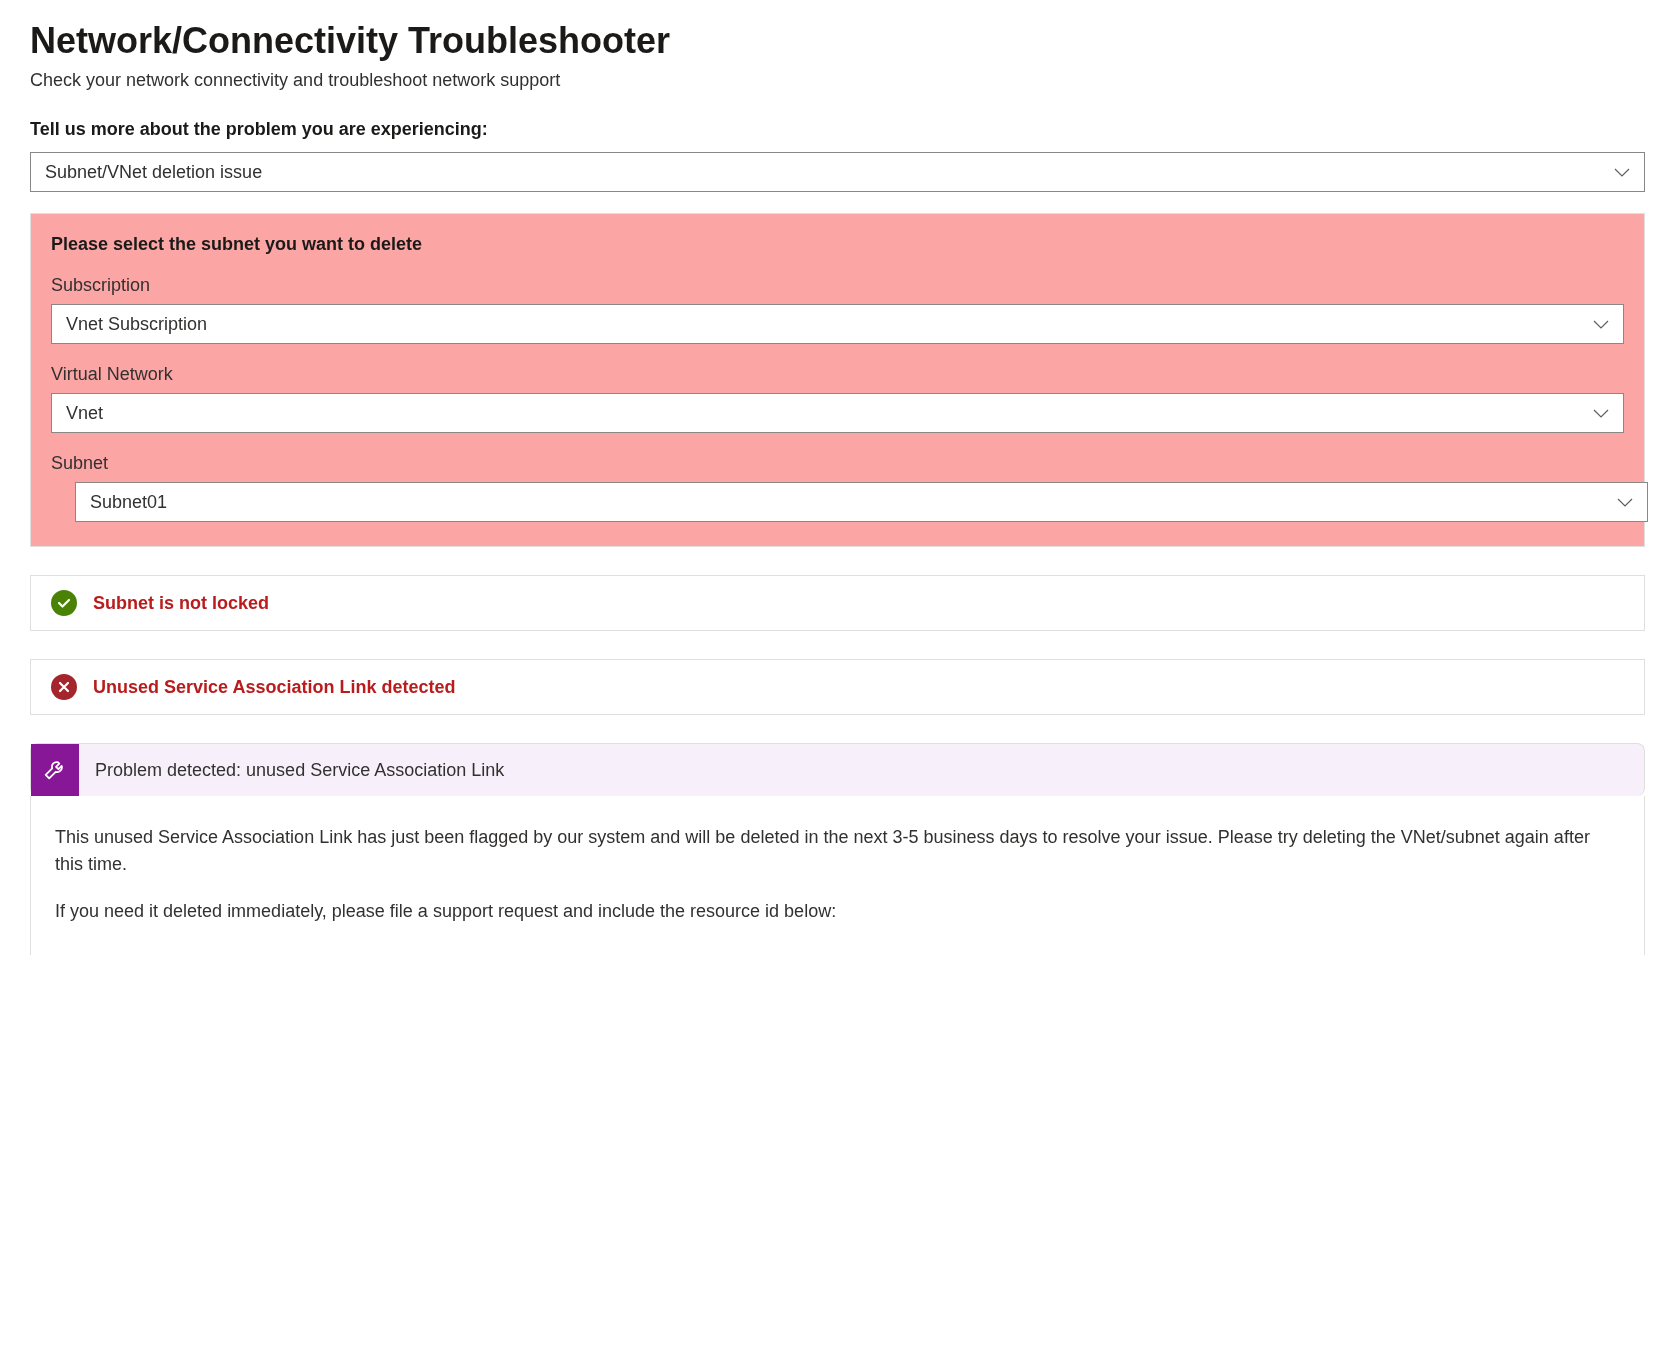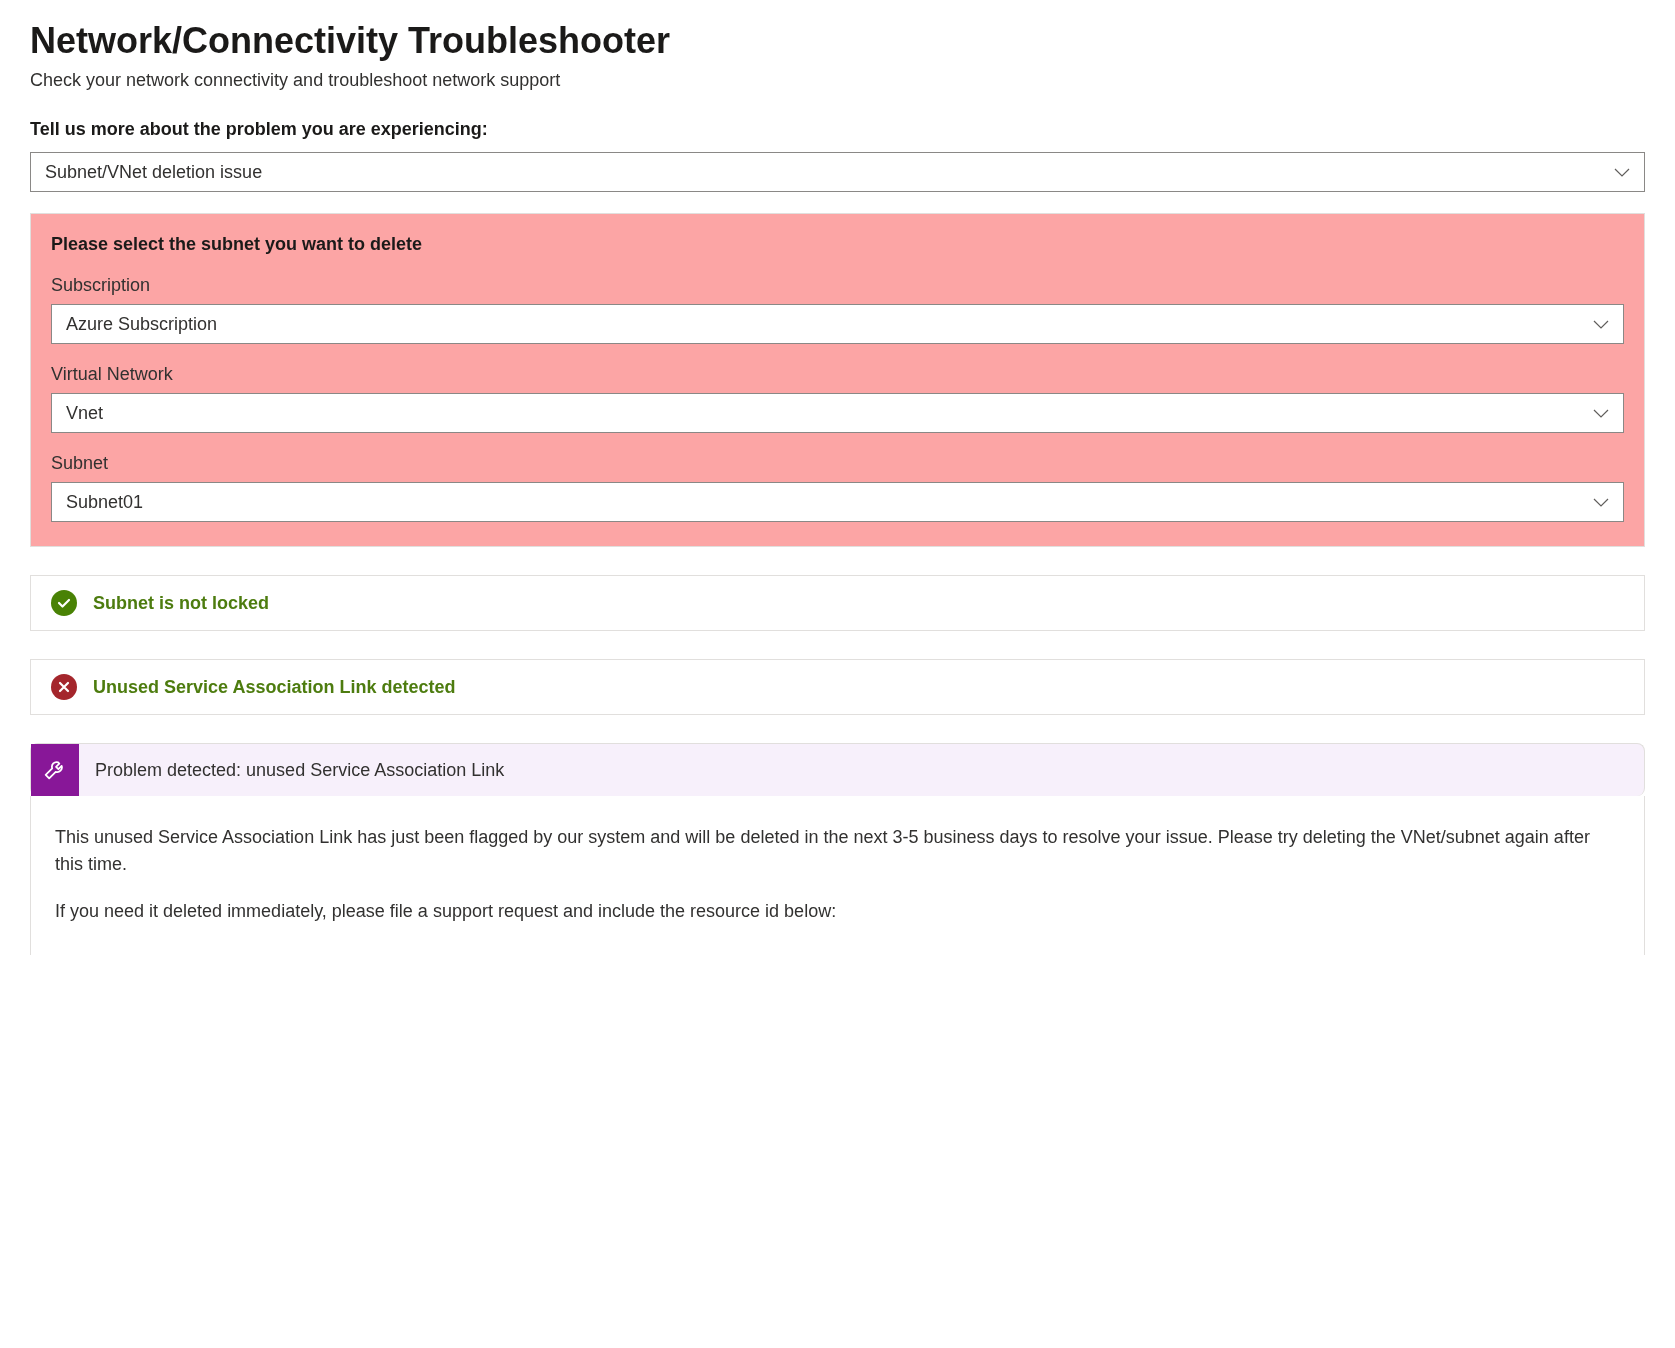--- a/index.html
+++ b/index.html
@@ -95,21 +95,21 @@
     }
     .status-icon-success {
       background: #498205;
     }
     .status-icon-error {
       background: #a4262c;
     }
     .status-text {
       font-size: 18px;
       font-weight: 600;
-      color: #4d7c0f;
+      color: #b91c1c;
     }
     .wrench-header {
       display: flex;
       align-items: center;
       background: #f7f0fb;
       border-left: 1px solid #e1dfdd;
       border-right: 1px solid #e1dfdd;
       border-top: 1px solid #e1dfdd;
       gap: 16px;
       min-height: 52px;
@@ -156,40 +156,40 @@
         <path d="M1 1L8 8L15 1" stroke="#605e5c" stroke-width="1.2"></path>
       </svg>
   </span>
 </div>
 
 <div class="card">
   <div class="card-title">Please select the subnet you want to delete</div>
 
   <div class="field-label">Subscription</div>
   <div class="dropdown field-dropdown">
-    <span>Azure Subscription</span>
+    <span>Vnet Subscription</span>
     <span class="chevron">
       <svg width="16" height="10" viewBox="0 0 16 10" fill="none">
           <path d="M1 1L8 8L15 1" stroke="#605e5c" stroke-width="1.2"></path>
         </svg>
     </span>
   </div>
 
   <div class="field-label">Virtual Network</div>
   <div class="dropdown field-dropdown">
     <span>Vnet</span>
     <span class="chevron">
       <svg width="16" height="10" viewBox="0 0 16 10" fill="none">
           <path d="M1 1L8 8L15 1" stroke="#605e5c" stroke-width="1.2"></path>
         </svg>
     </span>
   </div>
 
   <div class="field-label">Subnet</div>
-  <div class="dropdown field-dropdown" style="margin-bottom:0;">
+  <div class="dropdown field-dropdown" style="margin-bottom:0;margin-left:24px;">
     <span>Subnet01</span>
     <span class="chevron">
       <svg width="16" height="10" viewBox="0 0 16 10" fill="none">
           <path d="M1 1L8 8L15 1" stroke="#605e5c" stroke-width="1.2"></path>
         </svg>
     </span>
   </div>
 </div>
 
 <div class="status-row">

